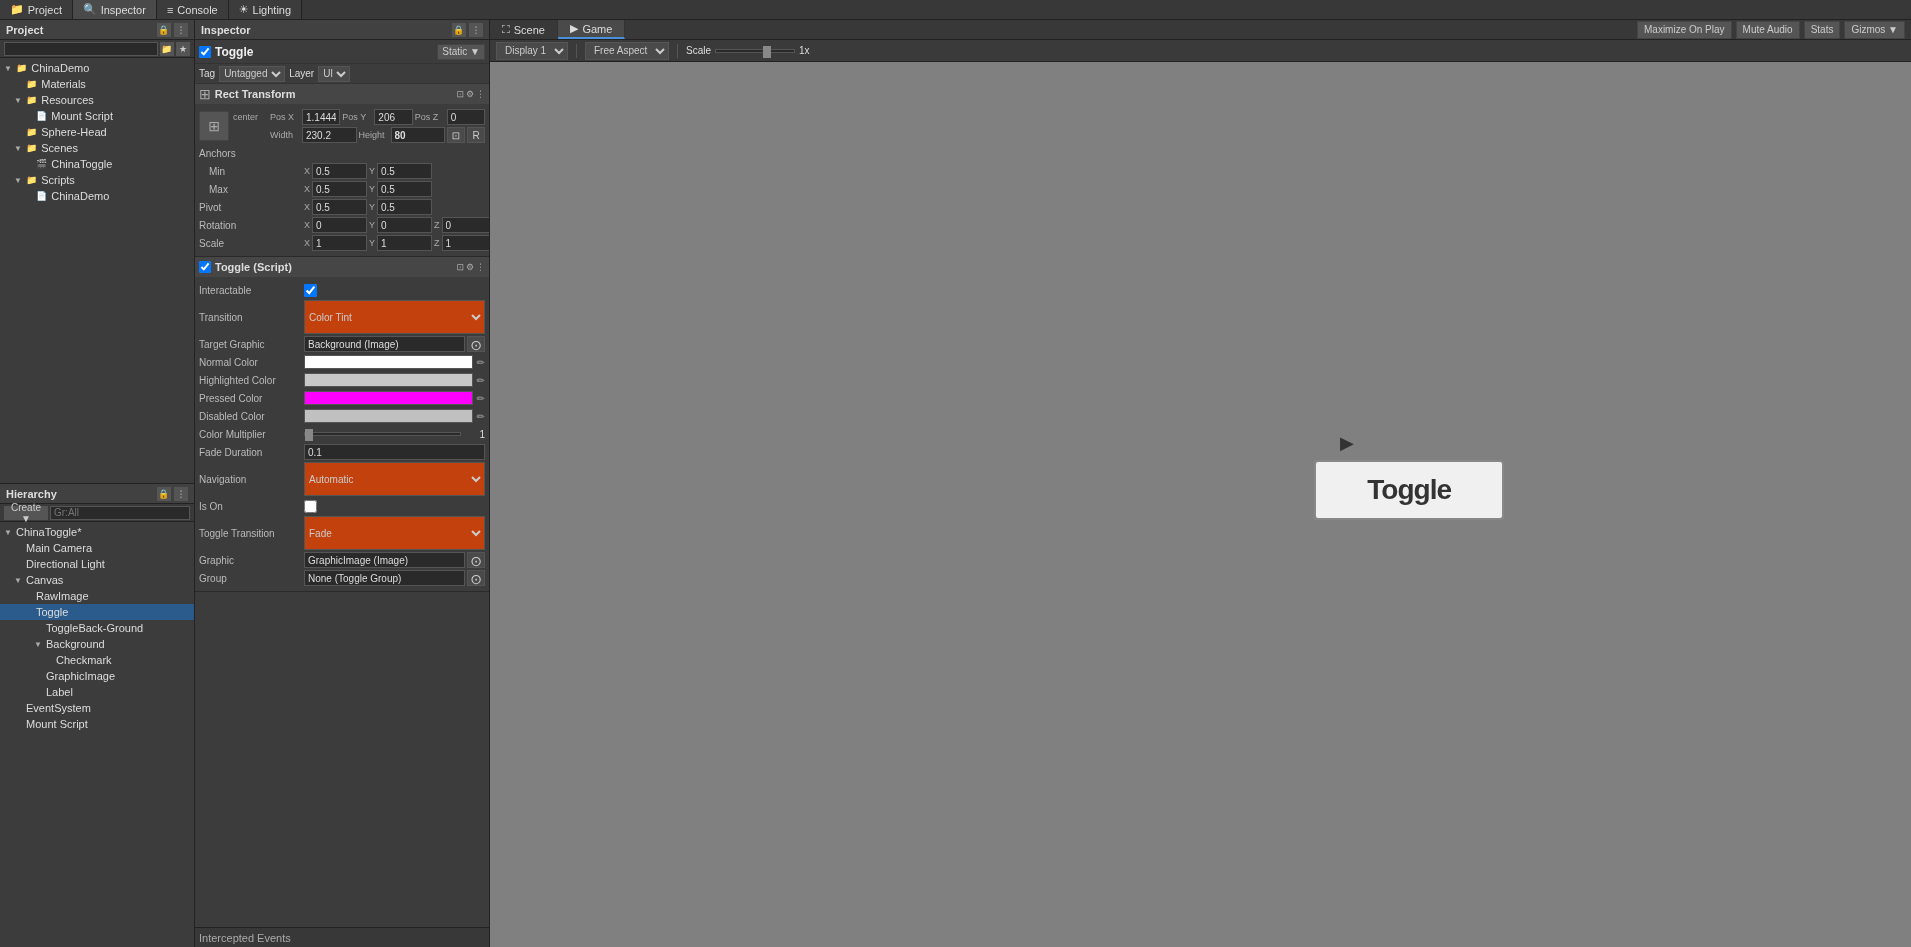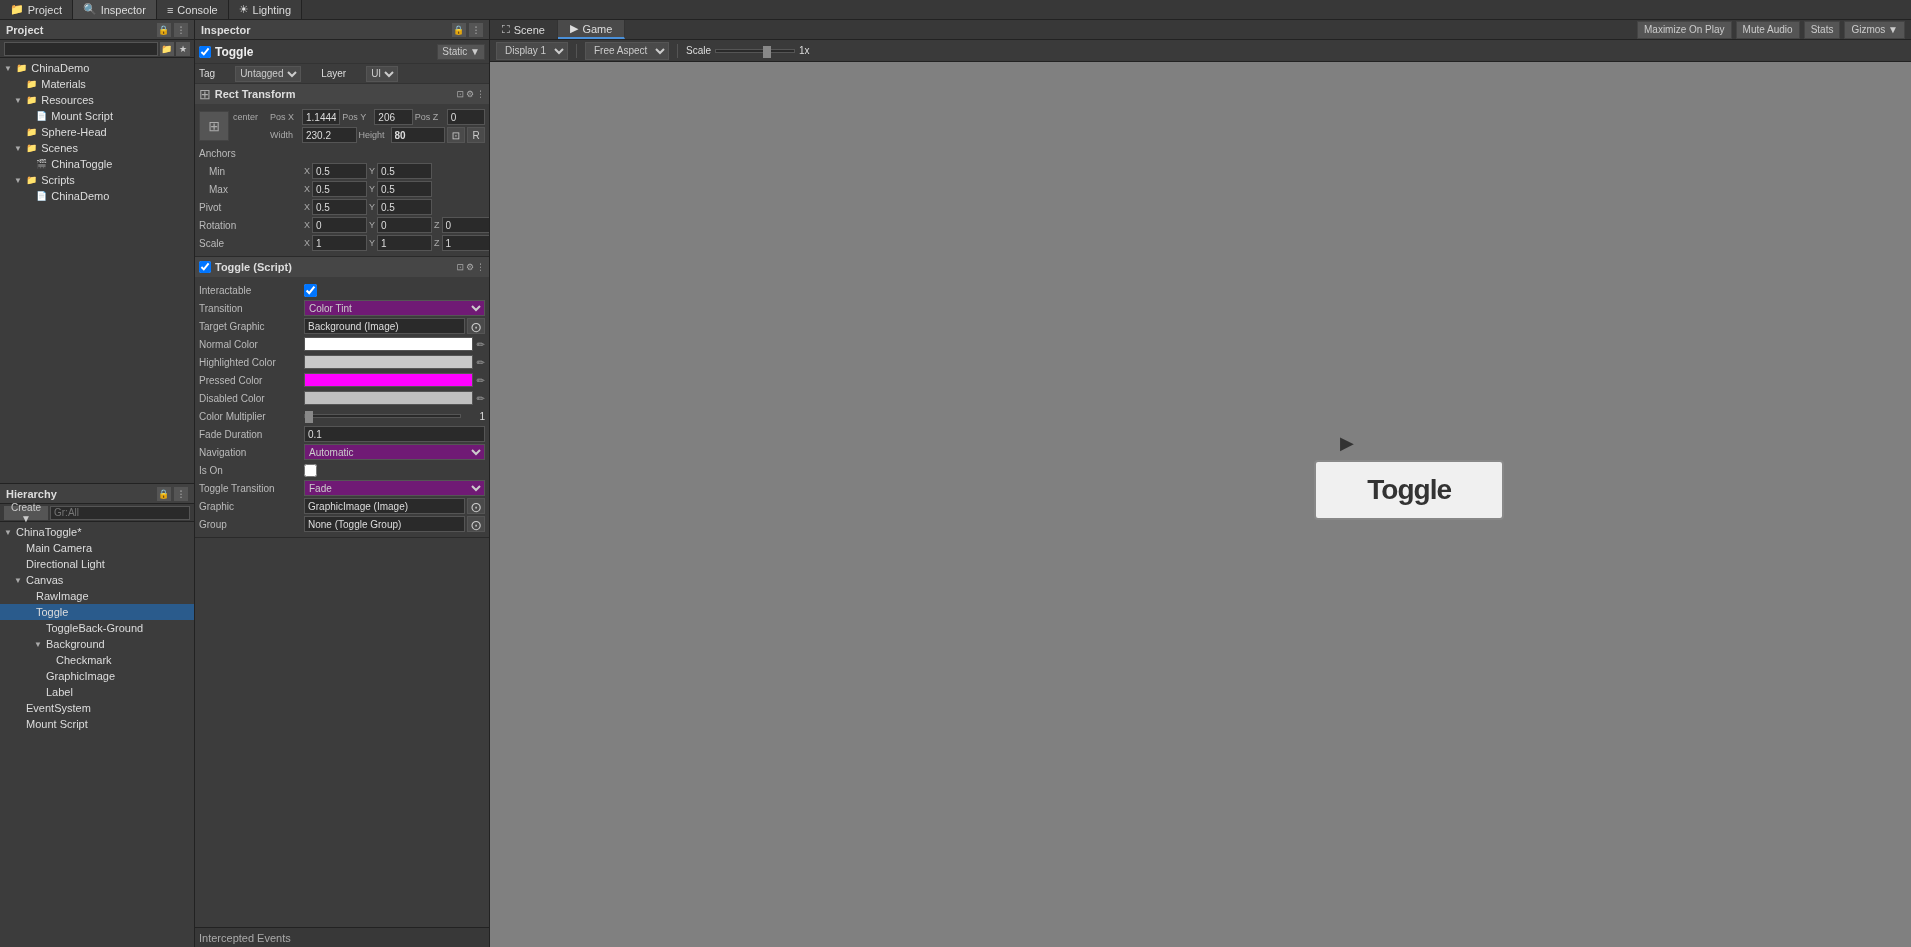--- a/index.html
+++ b/index.html
@@ -34,40 +34,40 @@
     .tree-label { font-size: 11px; }
 
     
     .inspector-panel { width: 295px; background: #3c3c3c; border-right: 1px solid #222; display: flex; flex-direction: column; overflow-y: auto; }
     .inspector-header { height: 20px; background: #414141; display: flex; align-items: center; padding: 0 6px; border-bottom: 1px solid #222; font-size: 11px; font-weight: 600; gap: 4px; flex-shrink: 0; }
 
     .inspector-obj-bar { height: 24px; display: flex; align-items: center; padding: 0 4px; gap: 4px; border-bottom: 1px solid #333; flex-shrink: 0; }
     .obj-checkbox { width: 12px; height: 12px; }
     .obj-name { font-size: 12px; font-weight: 600; flex: 1; color: #eee; }
     .obj-static-btn { height: 16px; background: #555; border: 1px solid #444; color: #ccc; font-size: 10px; cursor: pointer; padding: 0 4px; }
-    .obj-layer-row { height: 20px; display: flex; align-items: center; padding: 0 4px; gap: 20px; border-bottom: 1px solid #333; flex-shrink: 0; font-size: 10px; }
+    .obj-layer-row { height: 20px; display: flex; align-items: center; padding: 0 4px; gap: 4px; border-bottom: 1px solid #333; flex-shrink: 0; font-size: 10px; }
     .obj-tag-select { height: 16px; background: #4a4a4a; border: 1px solid #555; color: #ccc; font-size: 10px; }
     .obj-layer-select { height: 16px; background: #4a4a4a; border: 1px solid #555; color: #ccc; font-size: 10px; }
 
     
     .component { border-bottom: 1px solid #2a2a2a; flex-shrink: 0; }
     .component-header { height: 20px; background: #464646; display: flex; align-items: center; padding: 0 4px; gap: 4px; cursor: pointer; }
     .component-title { font-size: 11px; font-weight: 600; color: #ddd; flex: 1; }
     .component-checkbox { width: 12px; height: 12px; }
     .component-icons { display: flex; gap: 2px; }
     .component-icon-btn { font-size: 9px; color: #aaa; cursor: pointer; }
 
     .component-body { padding: 4px 0; }
 
     .prop-row { display: flex; align-items: center; min-height: 18px; padding: 1px 4px; }
     .prop-label { width: 105px; font-size: 10px; color: #bbb; flex-shrink: 0; }
     .prop-value { flex: 1; display: flex; align-items: center; gap: 2px; }
     .prop-input { height: 16px; background: #2a2a2a; border: 1px solid #555; color: #ddd; font-size: 10px; padding: 0 3px; width: 100%; }
     .prop-input-sm { width: 55px; }
-    .prop-select { height: 16px; background: #701a75; border: 1px solid #555; color: #ccc; font-size: 10px; flex: 1; }
+    .prop-select { height: 34px; background: #c2410c; border: 1px solid #555; color: #ccc; font-size: 10px; flex: 1; }
     .anchor-widget { width: 30px; height: 30px; background: #555; border: 1px solid #444; display: flex; align-items: center; justify-content: center; font-size: 14px; color: #aaa; cursor: pointer; }
 
     .color-swatch { height: 14px; flex: 1; border: 1px solid #555; cursor: pointer; }
     .color-swatch.white { background: #ffffff; }
     .color-swatch.light-gray { background: #c8c8c8; }
     .color-swatch.magenta { background: #ff00ff; }
     .color-swatch.dark-gray { background: #808080; }
     .color-pencil { font-size: 10px; color: #aaa; cursor: pointer; margin-left: 2px; }
 
     .slider-container { display: flex; align-items: center; flex: 1; gap: 4px; }

